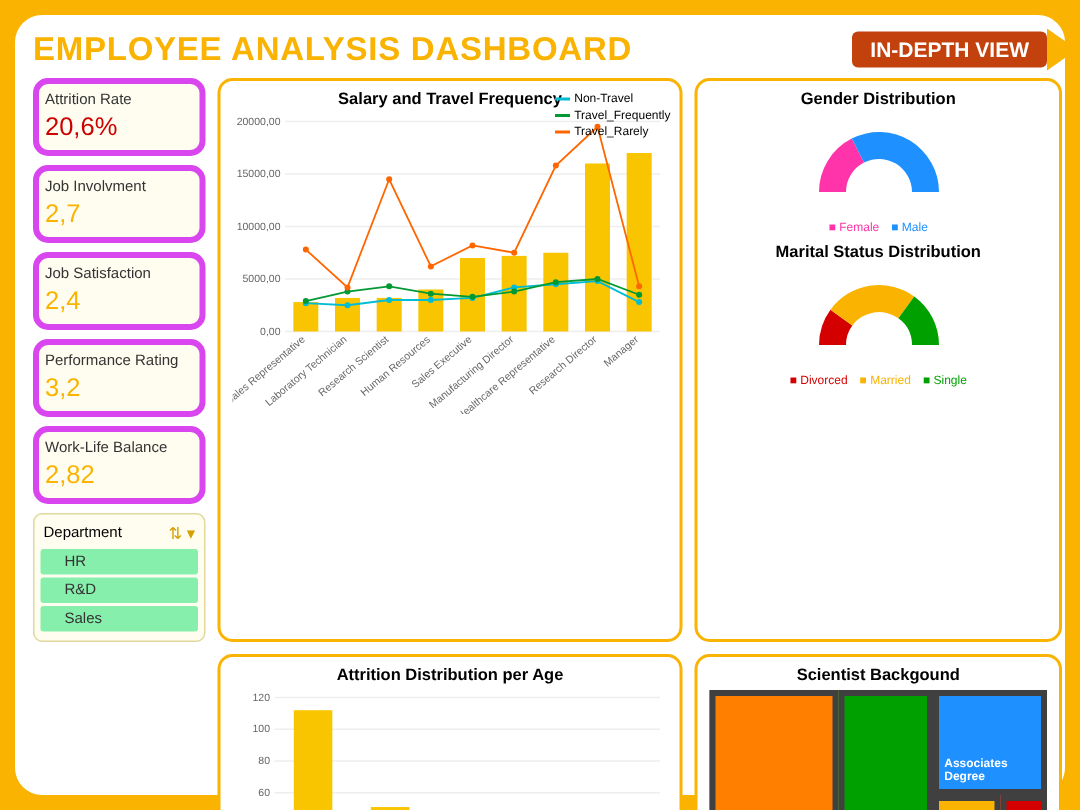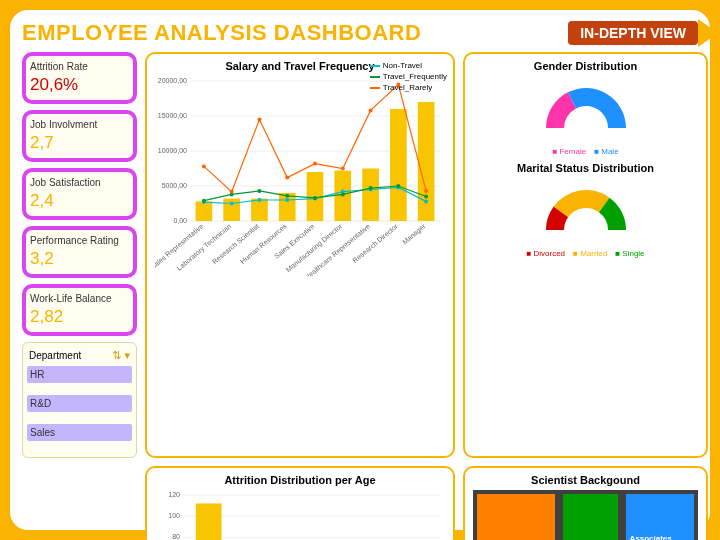--- a/index.html
+++ b/index.html
@@ -11,21 +11,21 @@
 .indepth::after{content:"";position:absolute;right:-20px;top:-2px;border-left:20px solid #f9b300;border-top:14px solid transparent;border-bottom:14px solid transparent}
 .grid{display:grid;grid-template-columns:115px 310px 245px;grid-template-rows:auto auto;gap:8px;height:calc(100% - 36px)}
 .kpis{display:flex;flex-direction:column;gap:6px}
 .kpi{background:#fffdf0;border:4px solid #d946ef;border-radius:10px;padding:5px 4px;}
 .kpi-label{font-size:10px;color:#333;line-height:1.2}
 .kpi-val{font-size:17px;font-weight:normal;color:#f9b300;margin-top:2px}
 .kpi-val.red{color:#c00}
 .dept{background:#fffdf0;border:1px solid #e0d89c;border-radius:6px;padding:4px}
 .dept-hdr{display:flex;justify-content:space-between;align-items:center;font-size:10px;font-weight:normal;padding:2px 2px 4px}
 .dept-hdr .icons span{margin-left:3px;color:#d4a000;font-size:11px}
-.dept-item{background:#c4b5fd;color:#333;font-size:10px;padding:3px 3px;margin-bottom:12px;border-radius:2px}
+.dept-item{background:#86efac;color:#333;font-size:10px;padding:3px 16px;margin-bottom:2px;border-radius:2px}
 .card{background:#fff;border:2px solid #f9b300;border-radius:10px;padding:6px 8px;position:relative}
 .card-title{font-size:11px;font-weight:bold;text-align:center;margin-bottom:4px}
 .main-chart{grid-column:2;grid-row:1}
 .right{grid-column:3;grid-row:1}
 .bottom-left{grid-column:1/3;grid-row:2;display:grid;grid-template-columns:115px 1fr;gap:8px}
 .bottom-left .attrition{grid-column:2}
 .edu{grid-column:3;grid-row:2}
 .legend{font-size:8px;position:absolute;top:6px;right:6px;line-height:1.4}
 .legend div::before{content:"";display:inline-block;width:10px;height:2px;vertical-align:middle;margin-right:3px}
 .lg-nt::before{background:#00bcd4}

